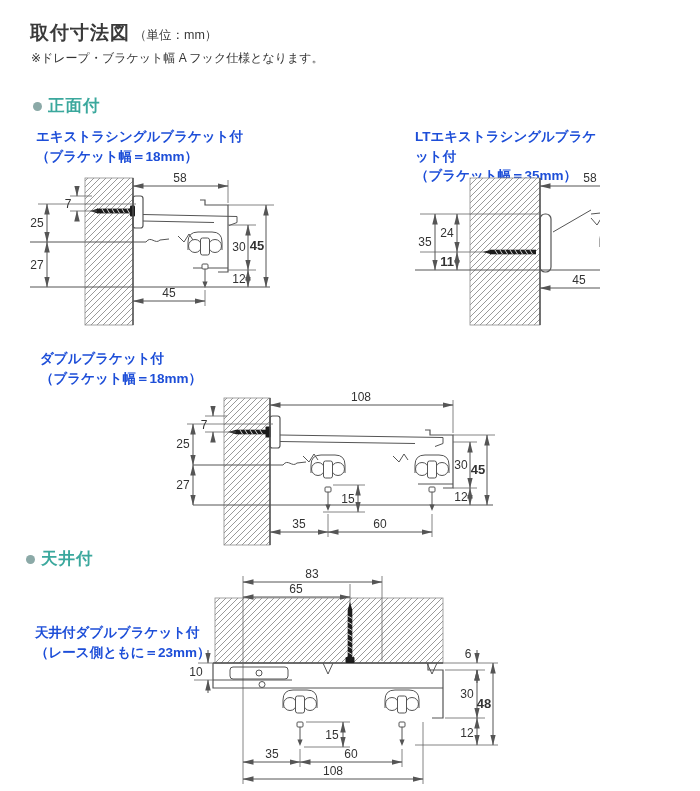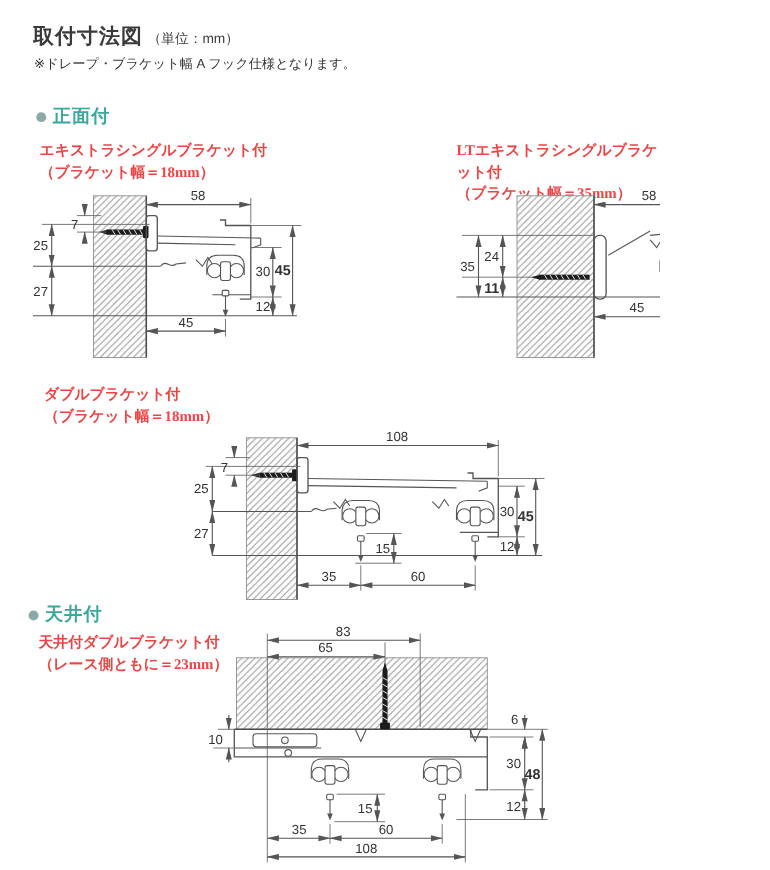--- a/index.html
+++ b/index.html
@@ -5,21 +5,21 @@
   html,body{margin:0;padding:0;background:#fff;}
   .page{position:relative;width:600px;height:791px;background:#ffffff;overflow:hidden;
         font-family:"Liberation Sans","DejaVu Sans",sans-serif;color:#333;}
   .abs{position:absolute;}
   .page-title{left:30px;top:20px;font-size:19px;font-weight:700;color:#3a3a3a;letter-spacing:1px;}
   .page-title .unit{font-size:12.5px;font-weight:400;letter-spacing:0;margin-left:4px;color:#3a3a3a;}
   .note{left:31px;top:50px;font-size:12px;color:#333;}
   .sec-head{display:flex;align-items:center;gap:6px;font-size:16.5px;font-weight:700;}
   .sec-head .lbl{color:#3BA89D;letter-spacing:1px;}
   .bullet{width:9px;height:9px;border-radius:50%;background:#8BA9A7;display:inline-block;}
-  .dgm-title{font-size:13.5px;font-weight:700;color:#ef4444;line-height:1.45;font-family:Liberation Serif, serif;}
+  .dgm-title{font-size:13.5px;font-weight:700;color:#1d4ed8;line-height:1.45;}
   svg.dgm{position:absolute;overflow:visible;}
   .ln{stroke:#555;stroke-width:1;fill:none;}
   .ln2{stroke:#555;stroke-width:1.2;fill:none;}
   .wallface{stroke:#4a4a4a;stroke-width:1.4;}
   .ext{stroke:#666;stroke-width:0.8;fill:none;}
   .dim{stroke:#555;stroke-width:1;marker-start:url(#aS);marker-end:url(#aE);}
   .dimo{stroke:#555;stroke-width:1;marker-end:url(#aE);}
   .dlab{font-family:"Liberation Sans","DejaVu Sans",sans-serif;font-size:12px;fill:#333;}
   .dlab.b{font-weight:700;font-size:13px;}
   .white{stroke:#fff;stroke-width:0.8;}
@@ -263,21 +263,21 @@
     <text class="dlab" x="124" y="138" text-anchor="middle">35</text>
     <line x1="153" y1="142" x2="257" y2="142" class="dim"></line>
     <text class="dlab" x="205" y="138" text-anchor="middle">60</text>
   </svg>
 
   <div class="abs sec-head" style="left:26px;top:548px;">
     <span class="bullet"></span>
     <span class="lbl">天井付</span>
   </div>
 
-  <div class="abs dgm-title" style="left:35px;top:574px;">
+  <div class="abs dgm-title" style="left:35px;top:623px;">
     <div>天井付ダブルブラケット付</div>
     <div>（レース側ともに＝23mm）</div>
   </div>
 
   <svg class="dgm" style="left:180px;top:572px;" width="360" height="219" viewBox="0 0 360 219">
     <g>
       <rect x="35" y="26" width="228" height="65" fill="url(#hatch)" stroke="#8c8c8c" stroke-width="0.8"></rect>
       <line x1="33" y1="91" x2="263" y2="91" class="wallface"></line>
     </g>
 

